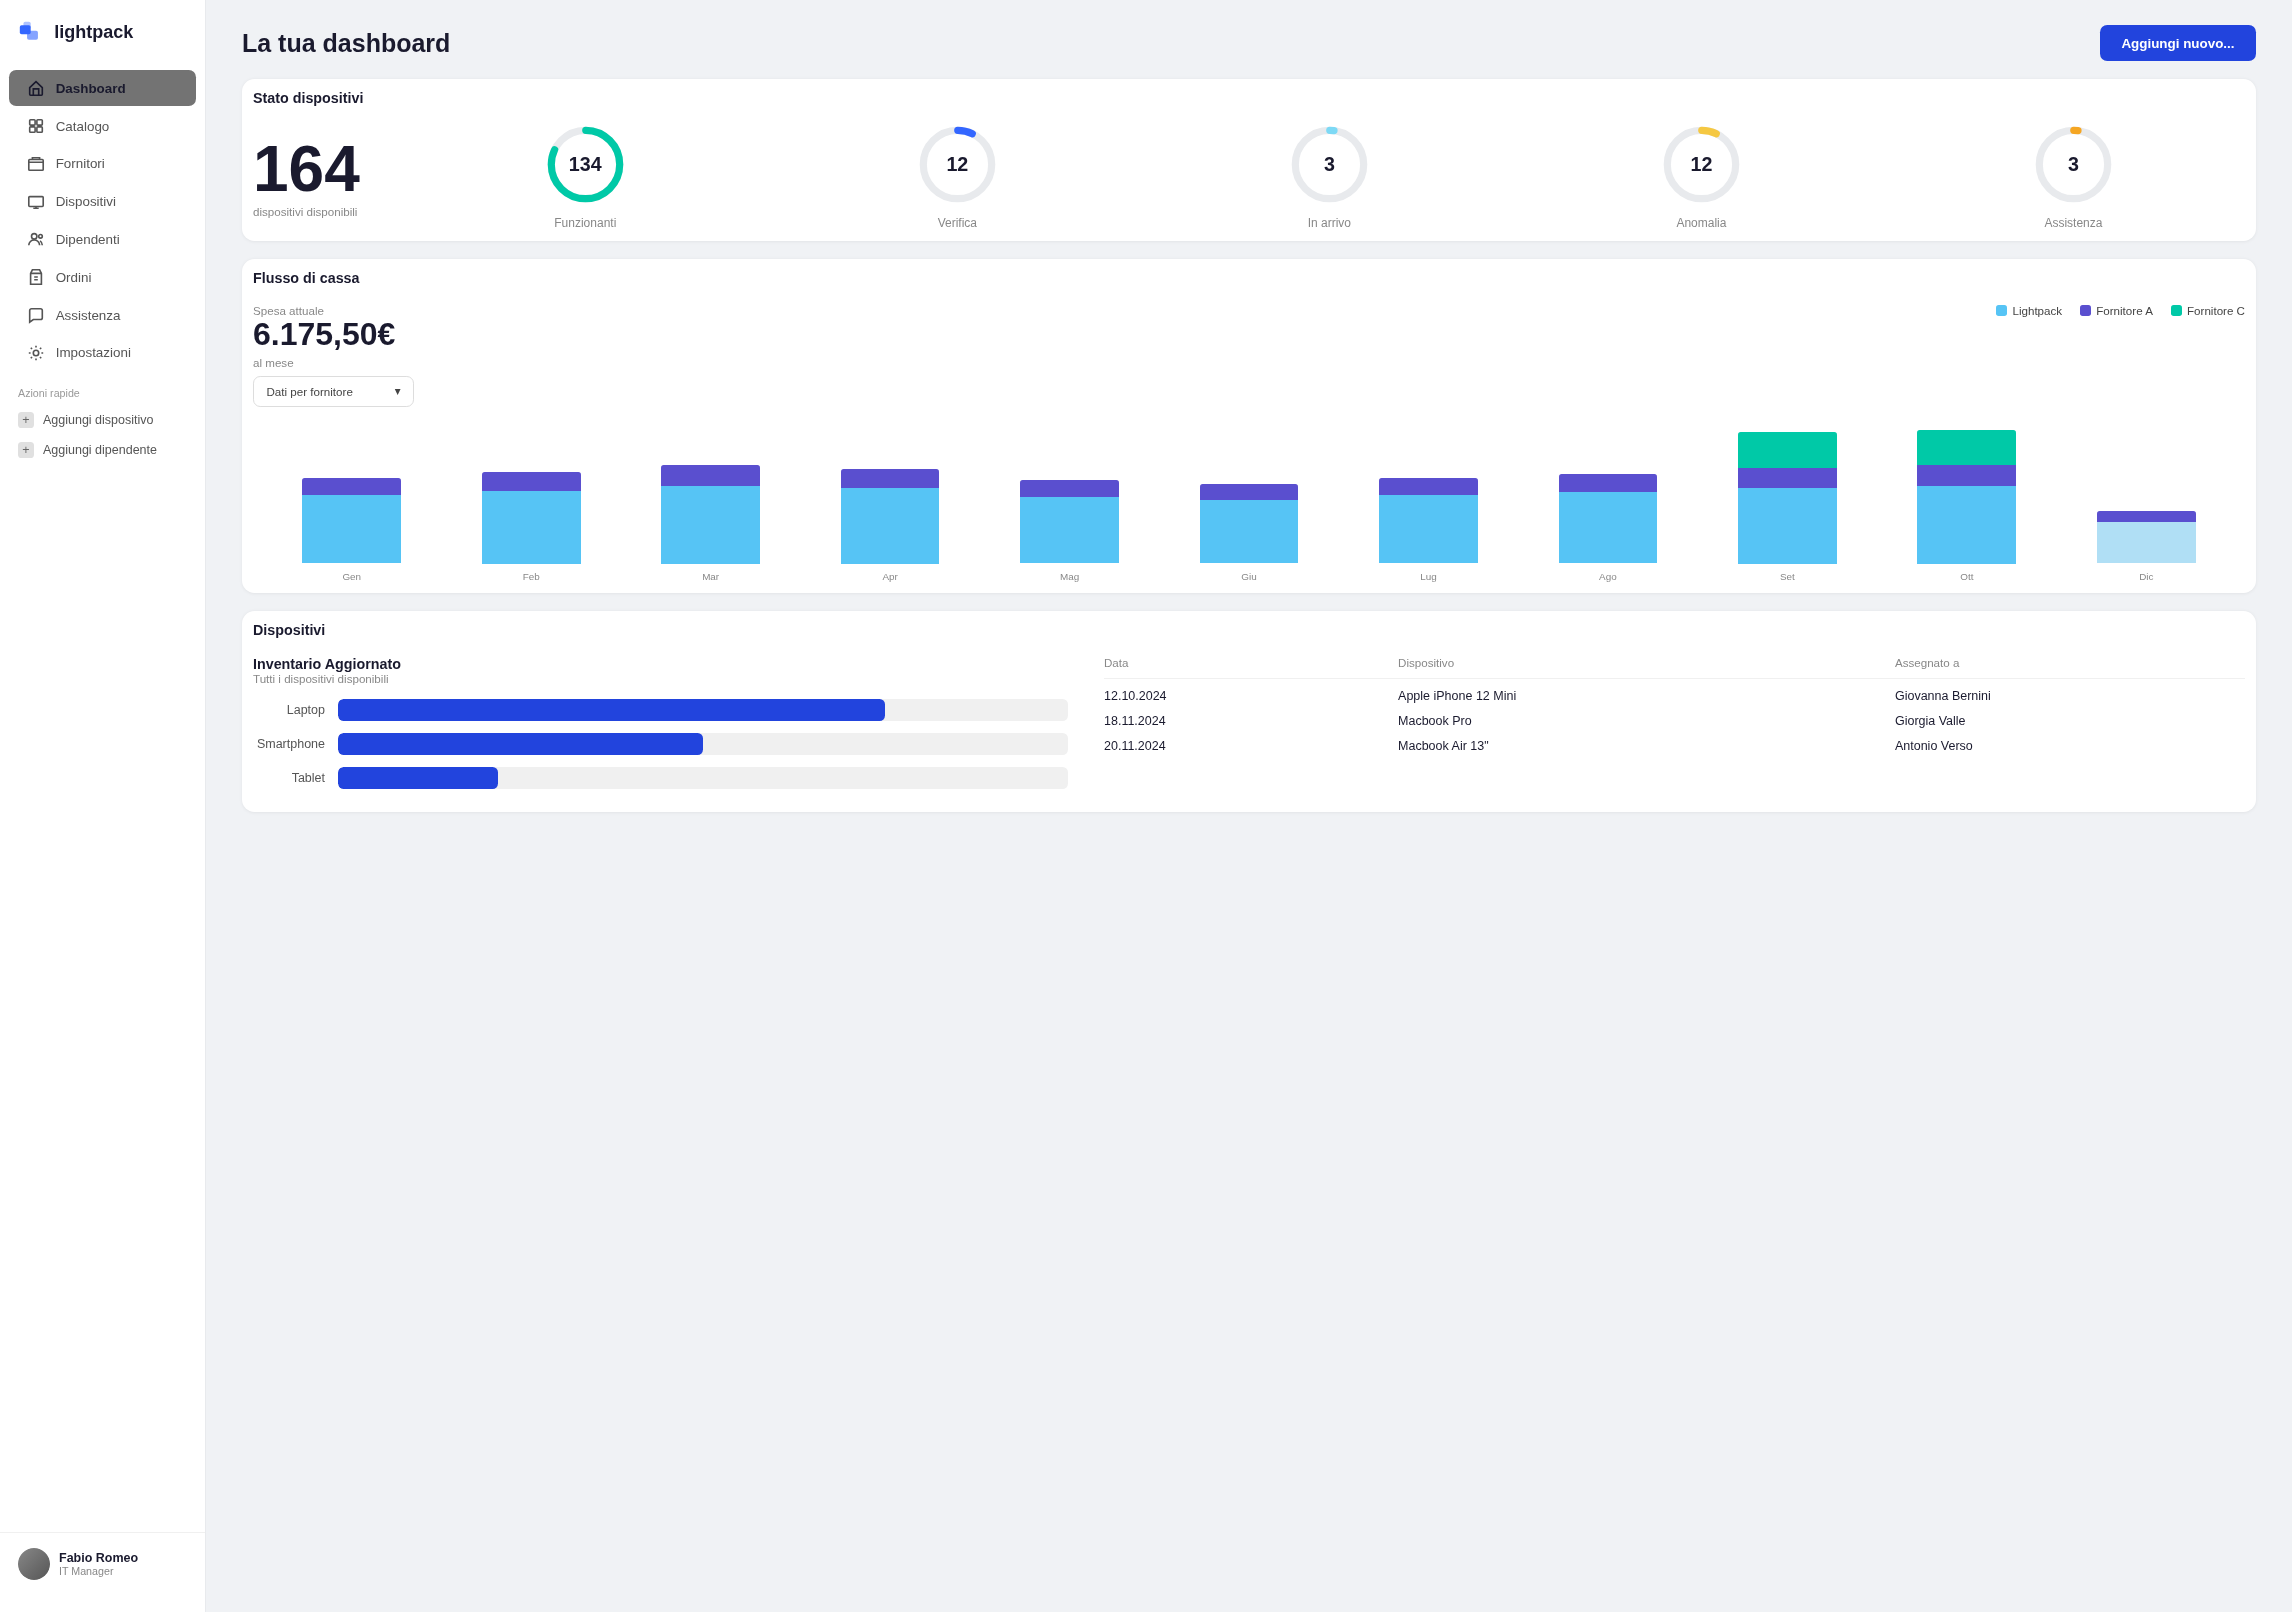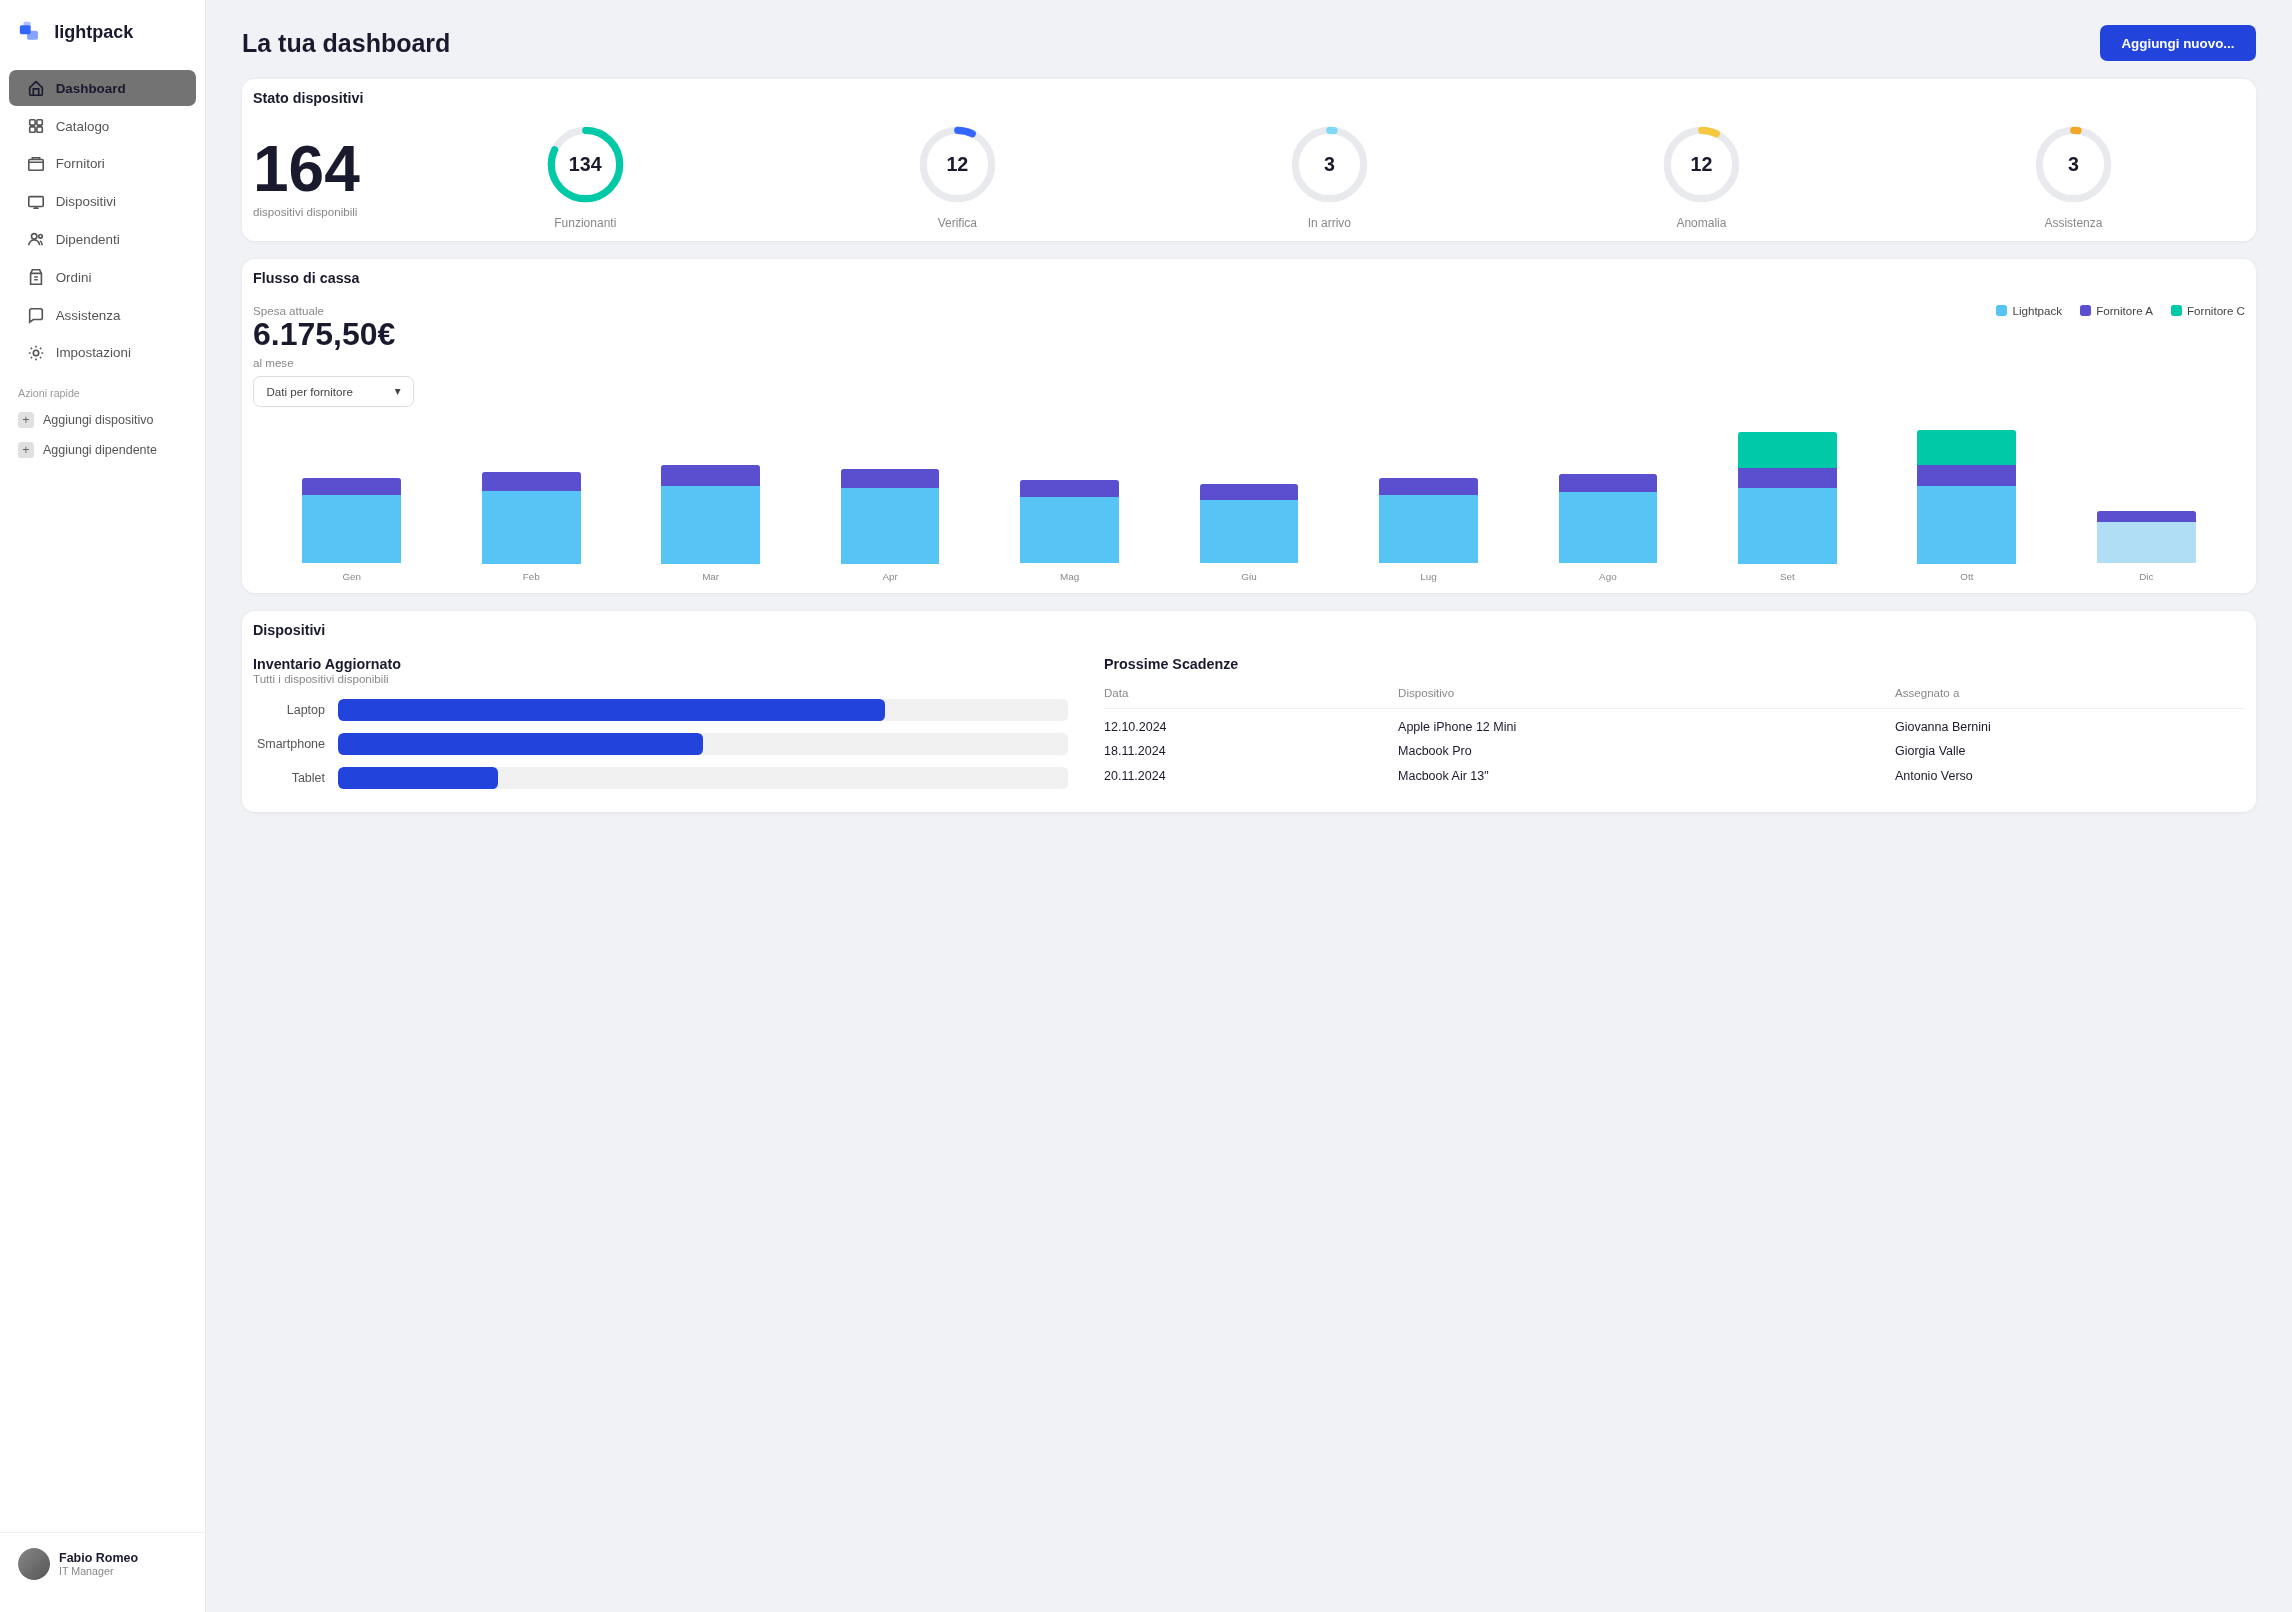--- a/index.html
+++ b/index.html
@@ -436,21 +436,20 @@
   </div>
               <div class="inv-bar-row">
     <div class="inv-bar-label">Tablet</div>
     <div class="inv-bar-track">
       <div class="inv-bar-fill" style="width:22%"></div>
     </div>
   </div>
             </div>
         </div>
         <div class="scadenze">
-          <div class="scad-title">Prossime Scadenze</div>
           <table class="scad-table">
             <thead id="scad-thead">
                 <tr>
                   <th>Data</th>
                   <th>Dispositivo</th>
                   <th>Assegnato a</th>
                 </tr>
               </thead>
             <tbody id="scad-tbody">
                 <tr>

